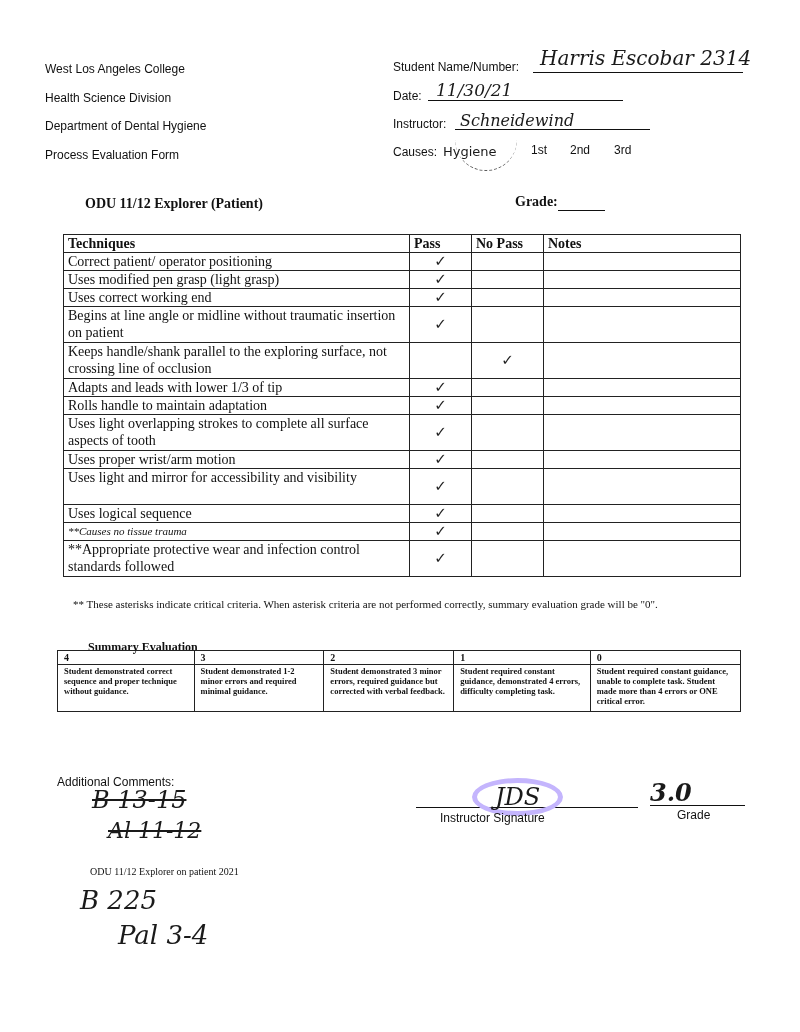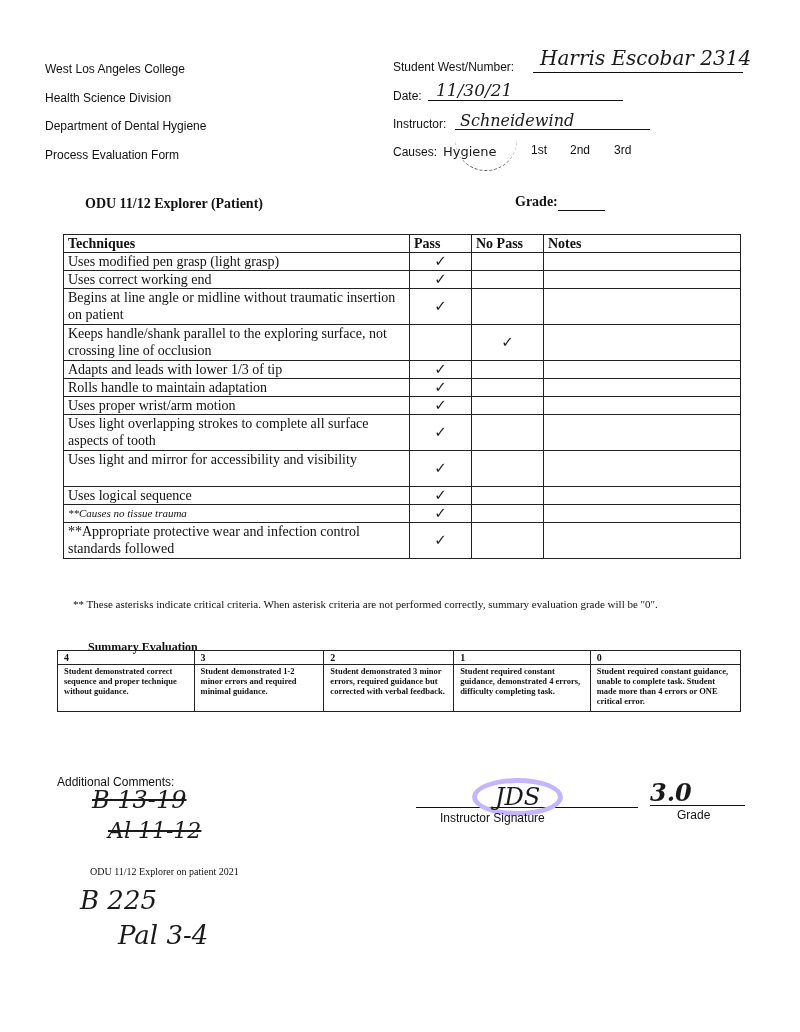--- a/index.html
+++ b/index.html
@@ -20,21 +20,21 @@
   .strike { text-decoration:line-through; }
 </style>
 </head>
 <body>
 
 <div class="abs hdr" style="left:45px;top:62px;">West Los Angeles College</div>
 <div class="abs hdr" style="left:45px;top:91px;">Health Science Division</div>
 <div class="abs hdr" style="left:45px;top:119px;">Department of Dental Hygiene</div>
 <div class="abs hdr" style="left:45px;top:148px;">Process Evaluation Form</div>
 
-<div class="abs hdr" style="left:393px;top:60px;">Student West/Number:</div>
+<div class="abs hdr" style="left:393px;top:60px;">Student Name/Number:</div>
 <div class="abs line" style="left:533px;top:71px;width:210px;height:1px;"></div>
 <div class="abs hand" style="left:540px;top:46px;font-size:20px;">Harris Escobar 2314</div>
 
 <div class="abs hdr" style="left:393px;top:89px;">Date:</div>
 <div class="abs line" style="left:428px;top:99px;width:195px;height:1px;"></div>
 <div class="abs hand" style="left:436px;top:80px;font-size:17px;">11/30/21</div>
 
 <div class="abs hdr" style="left:393px;top:117px;">Instructor:</div>
 <div class="abs line" style="left:455px;top:128px;width:195px;height:1px;"></div>
 <div class="abs hand" style="left:460px;top:111px;font-size:16px;">Schneidewind</div>
@@ -60,20 +60,26 @@
   <thead>
     <tr>
       <th>Techniques</th>
       <th>Pass</th>
       <th>No Pass</th>
       <th>Notes</th>
     </tr>
   </thead>
   <tbody>
     <tr style="height:18px">
+      <td>Correct patient/ operator positioning</td>
+      <td class="chk">✓</td>
+      <td class="chk"></td>
+      <td></td>
+    </tr>
+    <tr style="height:18px">
       <td>Uses modified pen grasp (light grasp)</td>
       <td class="chk">✓</td>
       <td class="chk"></td>
       <td></td>
     </tr>
     <tr style="height:18px">
       <td>Uses correct working end</td>
       <td class="chk">✓</td>
       <td class="chk"></td>
       <td></td>
@@ -95,28 +101,28 @@
       <td class="chk">✓</td>
       <td class="chk"></td>
       <td></td>
     </tr>
     <tr style="height:18px">
       <td>Rolls handle to maintain adaptation</td>
       <td class="chk">✓</td>
       <td class="chk"></td>
       <td></td>
     </tr>
-    <tr style="height:18px">
-      <td>Uses proper wrist/arm motion</td>
+    <tr style="height:36px">
+      <td>Uses light overlapping strokes to complete all surface aspects of tooth</td>
       <td class="chk">✓</td>
       <td class="chk"></td>
       <td></td>
     </tr>
-    <tr style="height:36px">
-      <td>Uses light overlapping strokes to complete all surface aspects of tooth</td>
+    <tr style="height:18px">
+      <td>Uses proper wrist/arm motion</td>
       <td class="chk">✓</td>
       <td class="chk"></td>
       <td></td>
     </tr>
     <tr style="height:36px">
       <td>Uses light and mirror for accessibility and visibility</td>
       <td class="chk">✓</td>
       <td class="chk"></td>
       <td></td>
     </tr>
@@ -158,21 +164,21 @@
     <td class="desc">Student demonstrated 1-2 minor errors and required minimal guidance.</td>
     <td class="desc">Student demonstrated 3 minor errors, required guidance but corrected with verbal feedback.</td>
     <td class="desc">Student required constant guidance, demonstrated 4 errors, difficulty completing task.</td>
     <td class="desc">Student required constant guidance, unable to complete task. Student made more than 4 errors or ONE critical error.</td>
   </tr>
 </tbody>
   </table>
 
 <div class="abs" style="left:57px;top:775px;font-size:12px;">Additional Comments:</div>
 <div class="abs hand" style="left:92px;top:786px;font-size:24px;">
-  <span class="strike">B 13-19</span>
+  <span class="strike">B 13-15</span>
 </div>
 <div class="abs hand" style="left:108px;top:818px;font-size:22px;">
   <span class="strike">Al 11-12</span>
 </div>
 <div class="abs serif" style="left:90px;top:866px;font-size:10px;">ODU 11/12 Explorer on patient 2021</div>
 <div class="abs hand" style="left:80px;top:885px;font-size:26px;">B 225</div>
 <div class="abs hand" style="left:118px;top:920px;font-size:26px;">Pal 3-4</div>
 
 <div class="abs" style="left:416px;top:807px;width:222px;height:1px;background:#111;"></div>
 <div class="abs hand" style="left:472px;top:778px;font-size:24px;border:5px solid #c4b5fd;border-radius:50%;padding:0 18px;">JDS</div>

